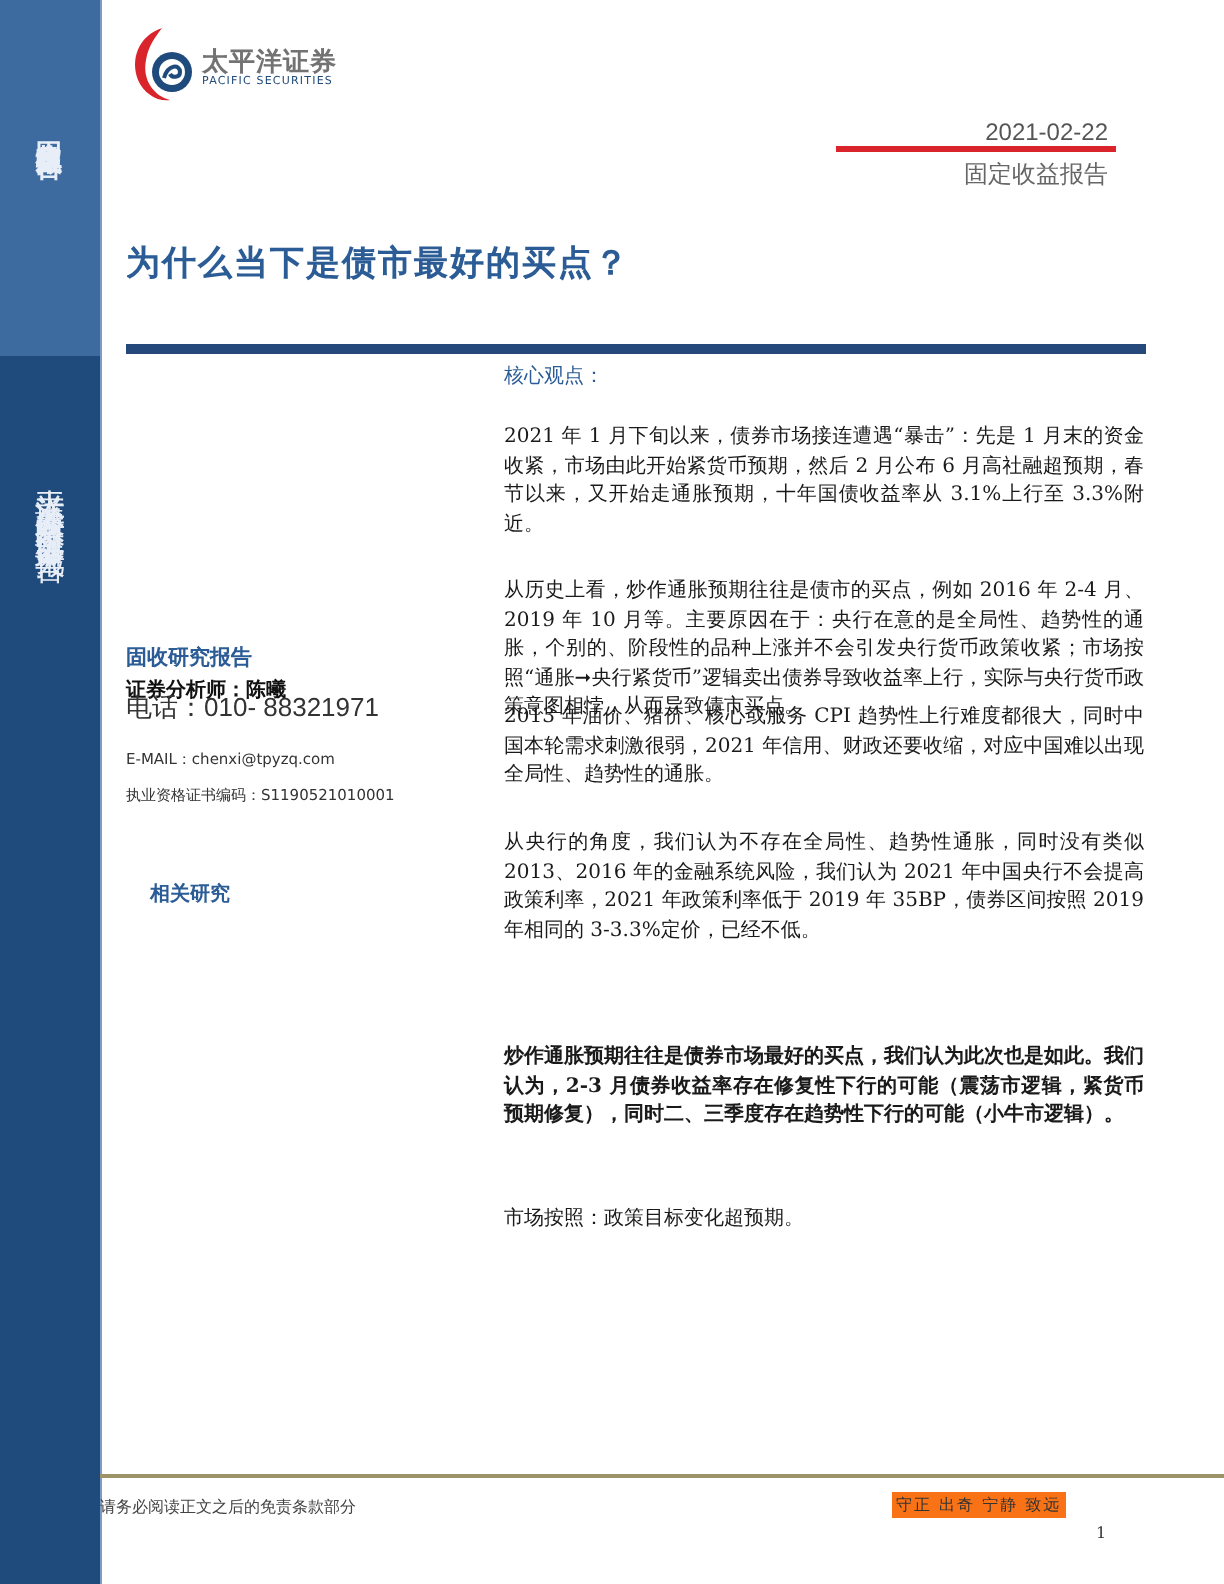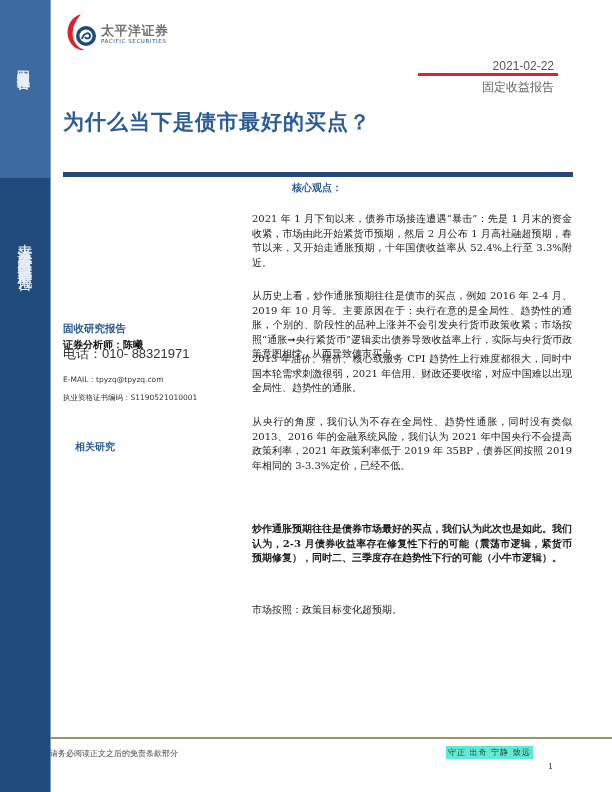--- a/index.html
+++ b/index.html
@@ -32,26 +32,26 @@
     font-size: 13px; font-weight: bold; color: #737373; letter-spacing: 0.5px; }
   .logo-en { position: absolute; left: 101px; top: 38px; font-family: "DejaVu Sans", sans-serif;
     font-size: 5.5px; color: #1f4a7c; letter-spacing: 0.6px; }
 
   .date { position: absolute; right: 58px; top: 59px; font-family: "Liberation Sans", sans-serif;
     font-size: 12px; color: #555; text-align: right; }
   .red-line { position: absolute; left: 418px; top: 73px; width: 140px; height: 3px; background: #d9242c; }
   .report-type { position: absolute; right: 58px; top: 79px; font-family: "DejaVu Sans", sans-serif;
     font-size: 12px; color: #666; }
 
-  .title { position: absolute; left: 63px; top: 108px; font-size: 21px; font-weight: bold;
+  .title { position: absolute; left: 63px; top: 120px; font-size: 17px; font-weight: bold;
     color: #2b5c96; letter-spacing: 1px; }
 
   .blue-bar { position: absolute; left: 63px; top: 172px; width: 510px; height: 5px; background: #24497a; }
 
-  .core-label { position: absolute; left: 252px; top: 181px; font-size: 10px; font-weight: bold; color: #2b5c96; margin-left: 40px; }
+  .core-label { position: absolute; left: 252px; top: 181px; font-size: 10px; font-weight: normal; color: #2b5c96; }
 
   .body-col { position: absolute; left: 252px; width: 320px; font-size: 10px; line-height: 14.6px;
     color: #1a1a1a; text-align: justify; }
   .p1 { top: 212px; }
   .p2 { top: 289px; }
   .p3 { top: 352px; }
   .p4 { top: 415px; }
   .p5 { top: 522px; font-weight: bold; }
   .p6 { top: 603px; }
 
@@ -59,21 +59,21 @@
   .lc-head { top: 322px; font-size: 10.5px; font-weight: bold; color: #2b5c96; }
   .lc-analyst { top: 338px; font-size: 10px; font-weight: bold; color: #111; }
   .lc-phone { top: 345px; font-size: 13px; color: #333; font-family: Liberation Sans, sans-serif; }
   .lc-email { top: 375px; font-size: 7.5px; color: #333; font-family: "DejaVu Sans", sans-serif; }
   .lc-cert { top: 393px; font-size: 7.5px; color: #333; font-family: "DejaVu Sans", sans-serif; }
   .lc-related { top: 440px; font-size: 10px; font-weight: bold; color: #2b5c96; margin-left: 12px; }
 
   .footer-line { position: absolute; left: 50px; top: 737px; width: 562px; height: 2px; background: #9c9468; }
   .footer-left { position: absolute; left: 50px; top: 748px; font-size: 8px; color: #444; }
   .footer-motto { position: absolute; left: 446px; top: 746px; font-size: 8px; color: #333;
-    background: #5eead4; padding: 1px 2px; letter-spacing: 1px; }
+    background: #f97316; padding: 1px 2px; letter-spacing: 1px; }
   .page-num { position: absolute; left: 548px; top: 762px; font-size: 8px; color: #333; }
 </style>
 </head>
 <body>
 
 <div class="sidebar">
   <div class="sidebar-top"></div>
   <div class="vtext top">固定收益报告</div>
   <div class="vtext company">太平洋证券股份有限公司证券研究报告</div>
 </div>
@@ -93,26 +93,26 @@
 
 <div class="title">为什么当下是债市最好的买点？</div>
 
 <div class="blue-bar"></div>
 
 <div class="left-col lc-head">固收研究报告</div>
 <div class="left-col lc-analyst">
   <span>证券分析师：</span><span>陈曦</span>
 </div>
 <div class="left-col lc-phone">电话：010- 88321971</div>
-<div class="left-col lc-email">E-MAIL：tpyzq@tpyzq.com</div>
+<div class="left-col lc-email">E-MAIL：chenxi@tpyzq.com</div>
 <div class="left-col lc-cert">执业资格证书编码：S1190521010001</div>
 <div class="left-col lc-related">相关研究</div>
 
 <div class="core-label">核心观点：</div>
-<div class="body-col p1">2021 年 1 月下旬以来，债券市场接连遭遇“暴击”：先是 1 月末的资金收紧，市场由此开始紧货币预期，然后 2 月公布 1 月高社融超预期，春节以来，又开始走通胀预期，十年国债收益率从 52.4%上行至 3.3%附近。</div>
+<div class="body-col p1">2021 年 1 月下旬以来，债券市场接连遭遇“暴击”：先是 1 月末的资金收紧，市场由此开始紧货币预期，然后 2 月公布 6 月高社融超预期，春节以来，又开始走通胀预期，十年国债收益率从 3.1%上行至 3.3%附近。</div>
 <div class="body-col p2">从历史上看，炒作通胀预期往往是债市的买点，例如 2016 年 2-4 月、2019 年 10 月等。主要原因在于：央行在意的是全局性、趋势性的通胀，个别的、阶段性的品种上涨并不会引发央行货币政策收紧；市场按照“通胀➞央行紧货币”逻辑卖出债券导致收益率上行，实际与央行货币政策意图相悖，从而导致债市买点。</div>
 <div class="body-col p3">2013 年油价、猪价、核心或服务 CPI 趋势性上行难度都很大，同时中国本轮需求刺激很弱，2021 年信用、财政还要收缩，对应中国难以出现全局性、趋势性的通胀。</div>
 <div class="body-col p4">从央行的角度，我们认为不存在全局性、趋势性通胀，同时没有类似 2013、2016 年的金融系统风险，我们认为 2021 年中国央行不会提高政策利率，2021 年政策利率低于 2019 年 35BP，债券区间按照 2019 年相同的 3-3.3%定价，已经不低。</div>
 <div class="body-col p5">炒作通胀预期往往是债券市场最好的买点，我们认为此次也是如此。我们认为，2-3 月债券收益率存在修复性下行的可能（震荡市逻辑，紧货币预期修复），同时二、三季度存在趋势性下行的可能（小牛市逻辑）。</div>
 <div class="body-col p6">市场按照：政策目标变化超预期。</div>
 
 <div class="footer-line"></div>
 <div class="footer-left">请务必阅读正文之后的免责条款部分</div>
 <div class="footer-motto">守正 出奇 宁静 致远</div>
 <div class="page-num">1</div>

